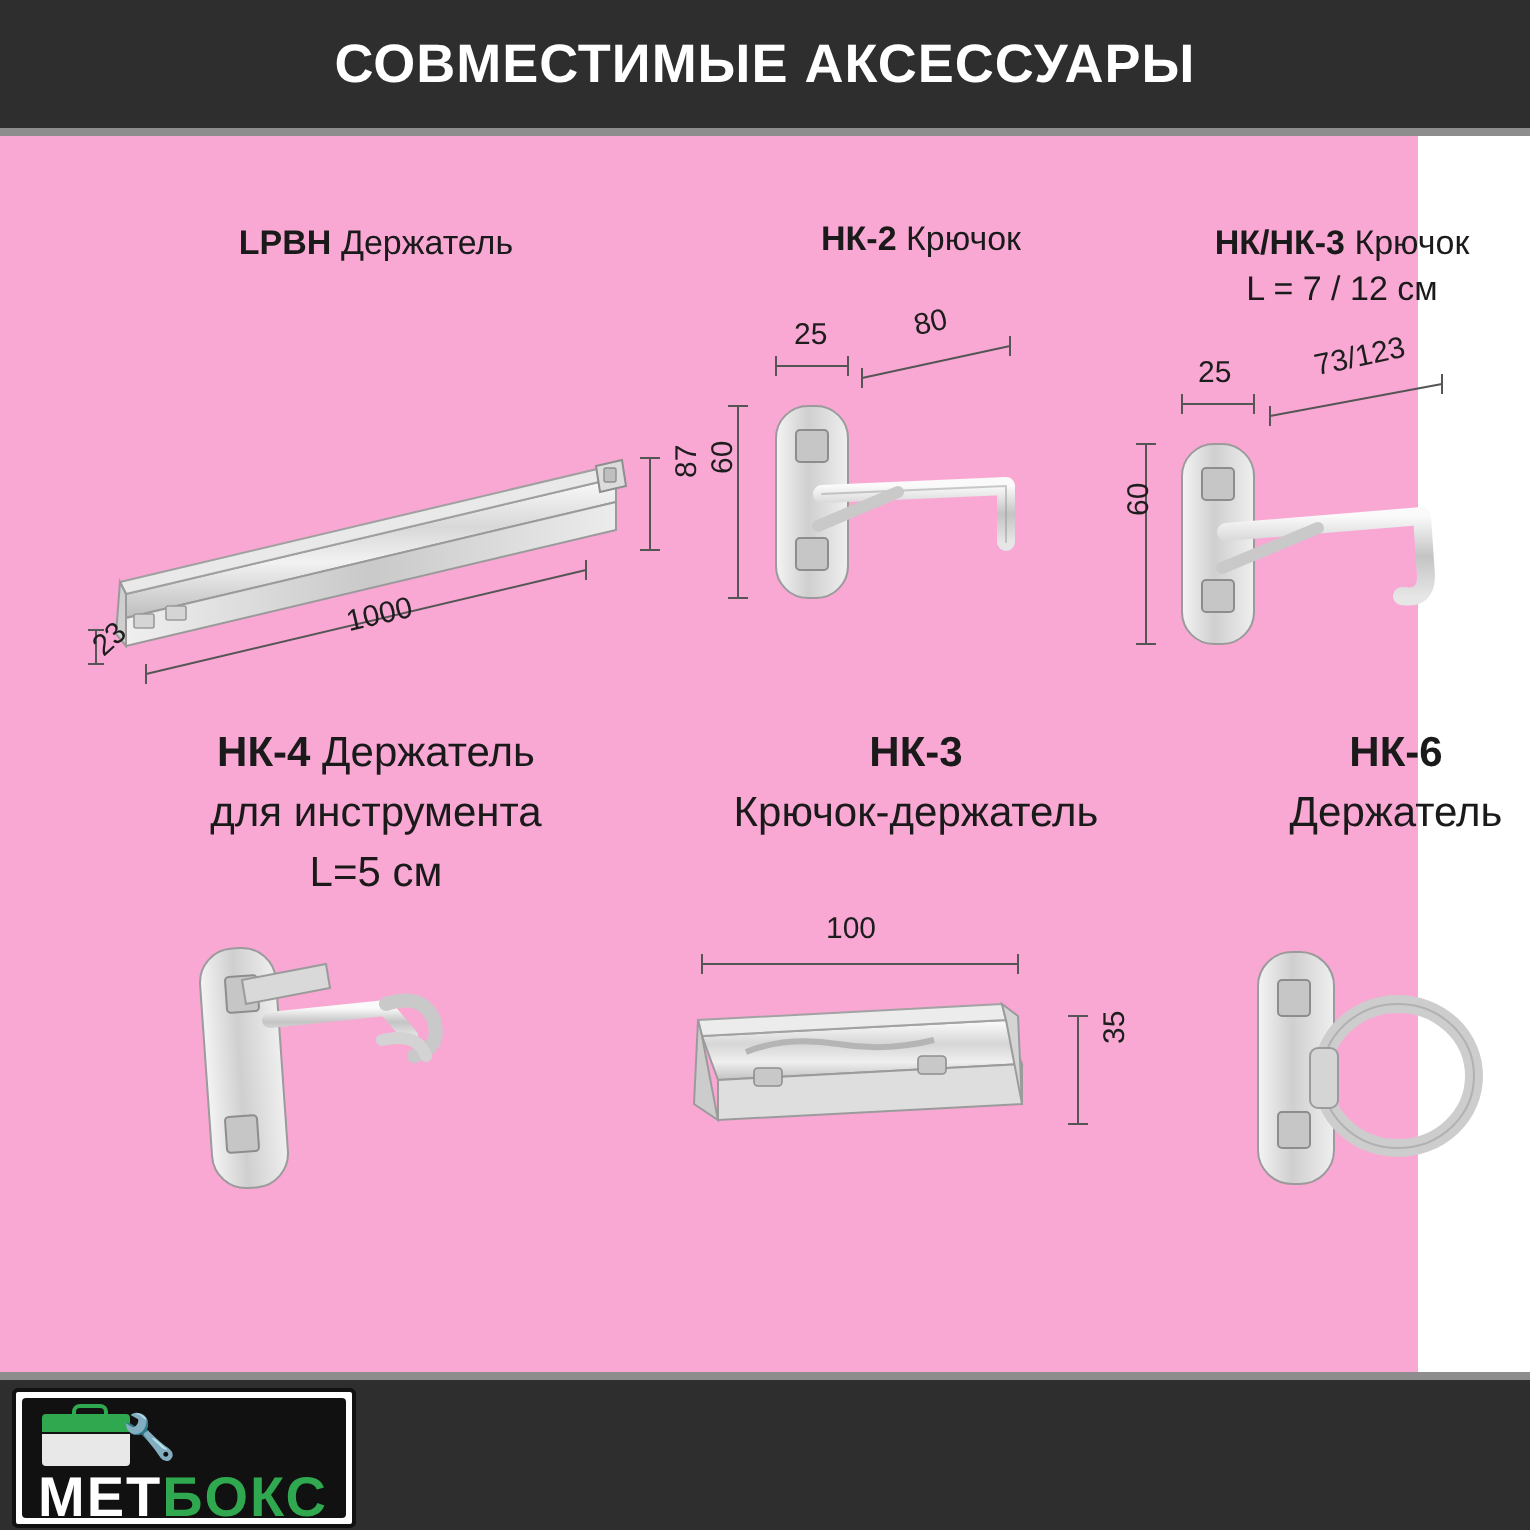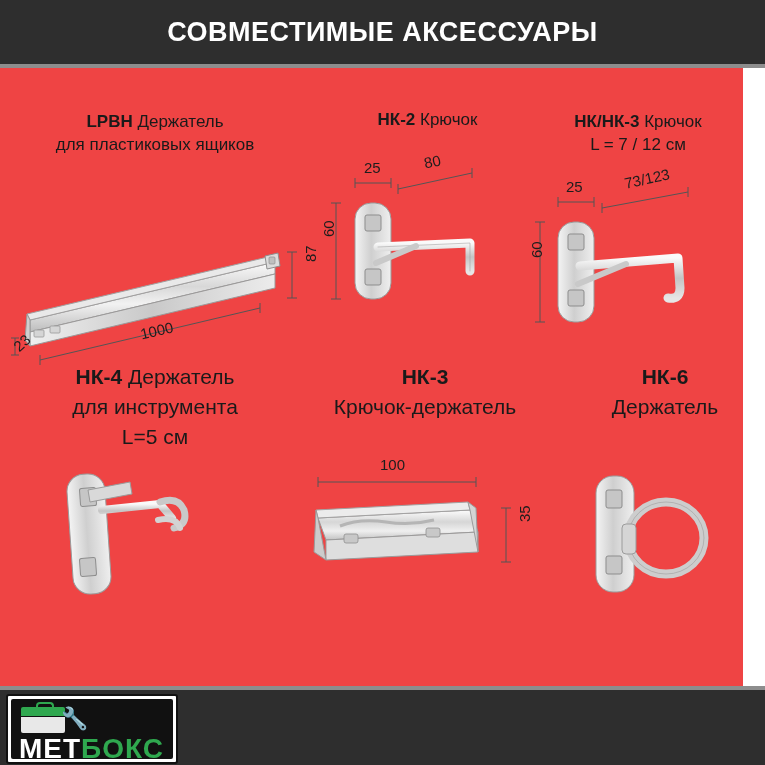--- a/index.html
+++ b/index.html
@@ -9,23 +9,24 @@
   body {
     width: 765px;
     height: 765px;
     background: #ffffff;
     font-family: "Liberation Sans", sans-serif;
     overflow: hidden;
     position: relative;
   }
   .page {
     position: relative;
-    width: 743px;
+    width: 681px;
     height: 765px;
-    background: #ef4444;
+    background: #f9a8d4;
+    padding-left: 28px;
   }
   
   .header {
     position: absolute;
     left: 0;
     top: 0;
     width: 765px;
     height: 64px;
     background: #2e2e2e;
     display: flex;
@@ -51,20 +52,21 @@
   
   .grid {
     position: absolute;
     left: 0;
     top: 72px;
     width: 765px;
     height: 610px;
   }
   .cell {
     position: absolute;
+    margin-left: 33px;
   }
   .caption {
     text-align: center;
     font-size: 17px;
     line-height: 23px;
     color: #1a1a1a;
   }
   .caption .code {
     font-weight: bold;
   }
@@ -185,21 +187,20 @@
   <div class="header-rule"></div>
 
   <div class="grid">
 
     <div class="cell" style="left:10px; top:38px; width:290px; height:260px;">
       <div class="caption">
         <div>
           <span class="code">LPBH</span>
           <span>Держатель</span>
         </div>
-        <div>для пластиковых ящиков</div>
       </div>
 
       <div class="art" style="height:200px; margin-top:14px;">
         <svg width="290" height="200" viewBox="0 0 290 200">
           <defs>
             <linearGradient id="metalA" x1="0" y1="0" x2="0" y2="1">
               <stop offset="0%" stop-color="#fbfbfb"></stop>
               <stop offset="35%" stop-color="#d8d8d8"></stop>
               <stop offset="60%" stop-color="#f2f2f2"></stop>
               <stop offset="100%" stop-color="#bdbdbd"></stop>

